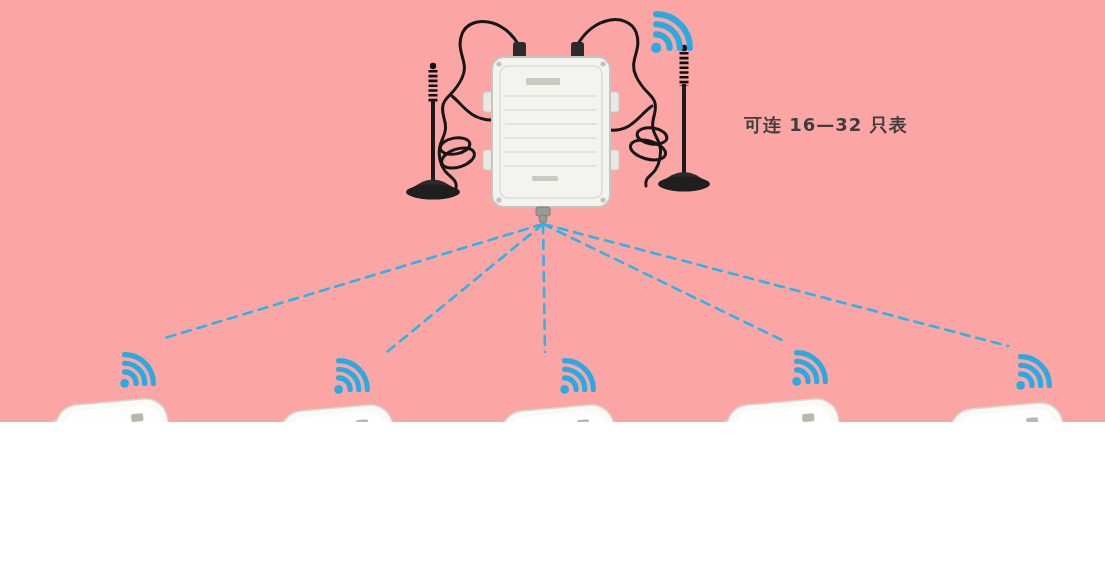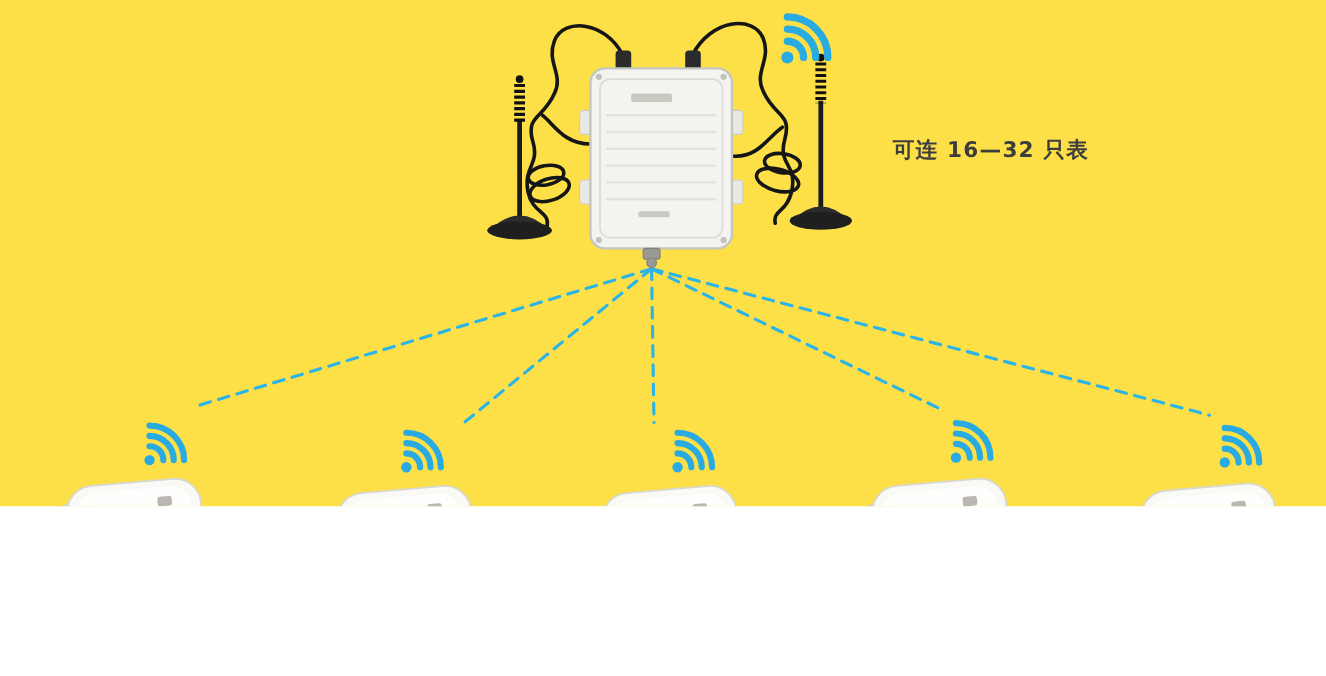--- a/index.html
+++ b/index.html
@@ -1,17 +1,17 @@
 <!DOCTYPE html>
 <html style="--wifi-blue: #29ABE2; --link-blue: #2BB4E8; --meter-body-blue: #2E4FA3; --meter-dark-blue: #1C3575; --end-cap-red: #8E2C1E; --box-fill: #F3F3F0; --label-text: #3D3D3D;"><head>
 <meta charset="utf-8">
 <style>
   html,body{margin:0;padding:0;background:#ffffff;}
   .canvas{
-    position:relative;width:1105px;height:422px;background:#fde047;overflow:hidden;
+    position:relative;width:1105px;height:422px;background:#fca5a5;overflow:hidden;
     font-family:"DejaVu Sans",sans-serif;
   }
   svg{display:block}
 
   
   .wifi-dot{fill:var(--wifi-blue,#29ABE2);}
   .wifi-arc{fill:none;stroke:var(--wifi-blue,#29ABE2);stroke-width:5.4;stroke-linecap:round;}
 
   
   .link-line{stroke:var(--link-blue,#2BB4E8);stroke-width:2.6;stroke-dasharray:9 7;stroke-linecap:round;fill:none;}

